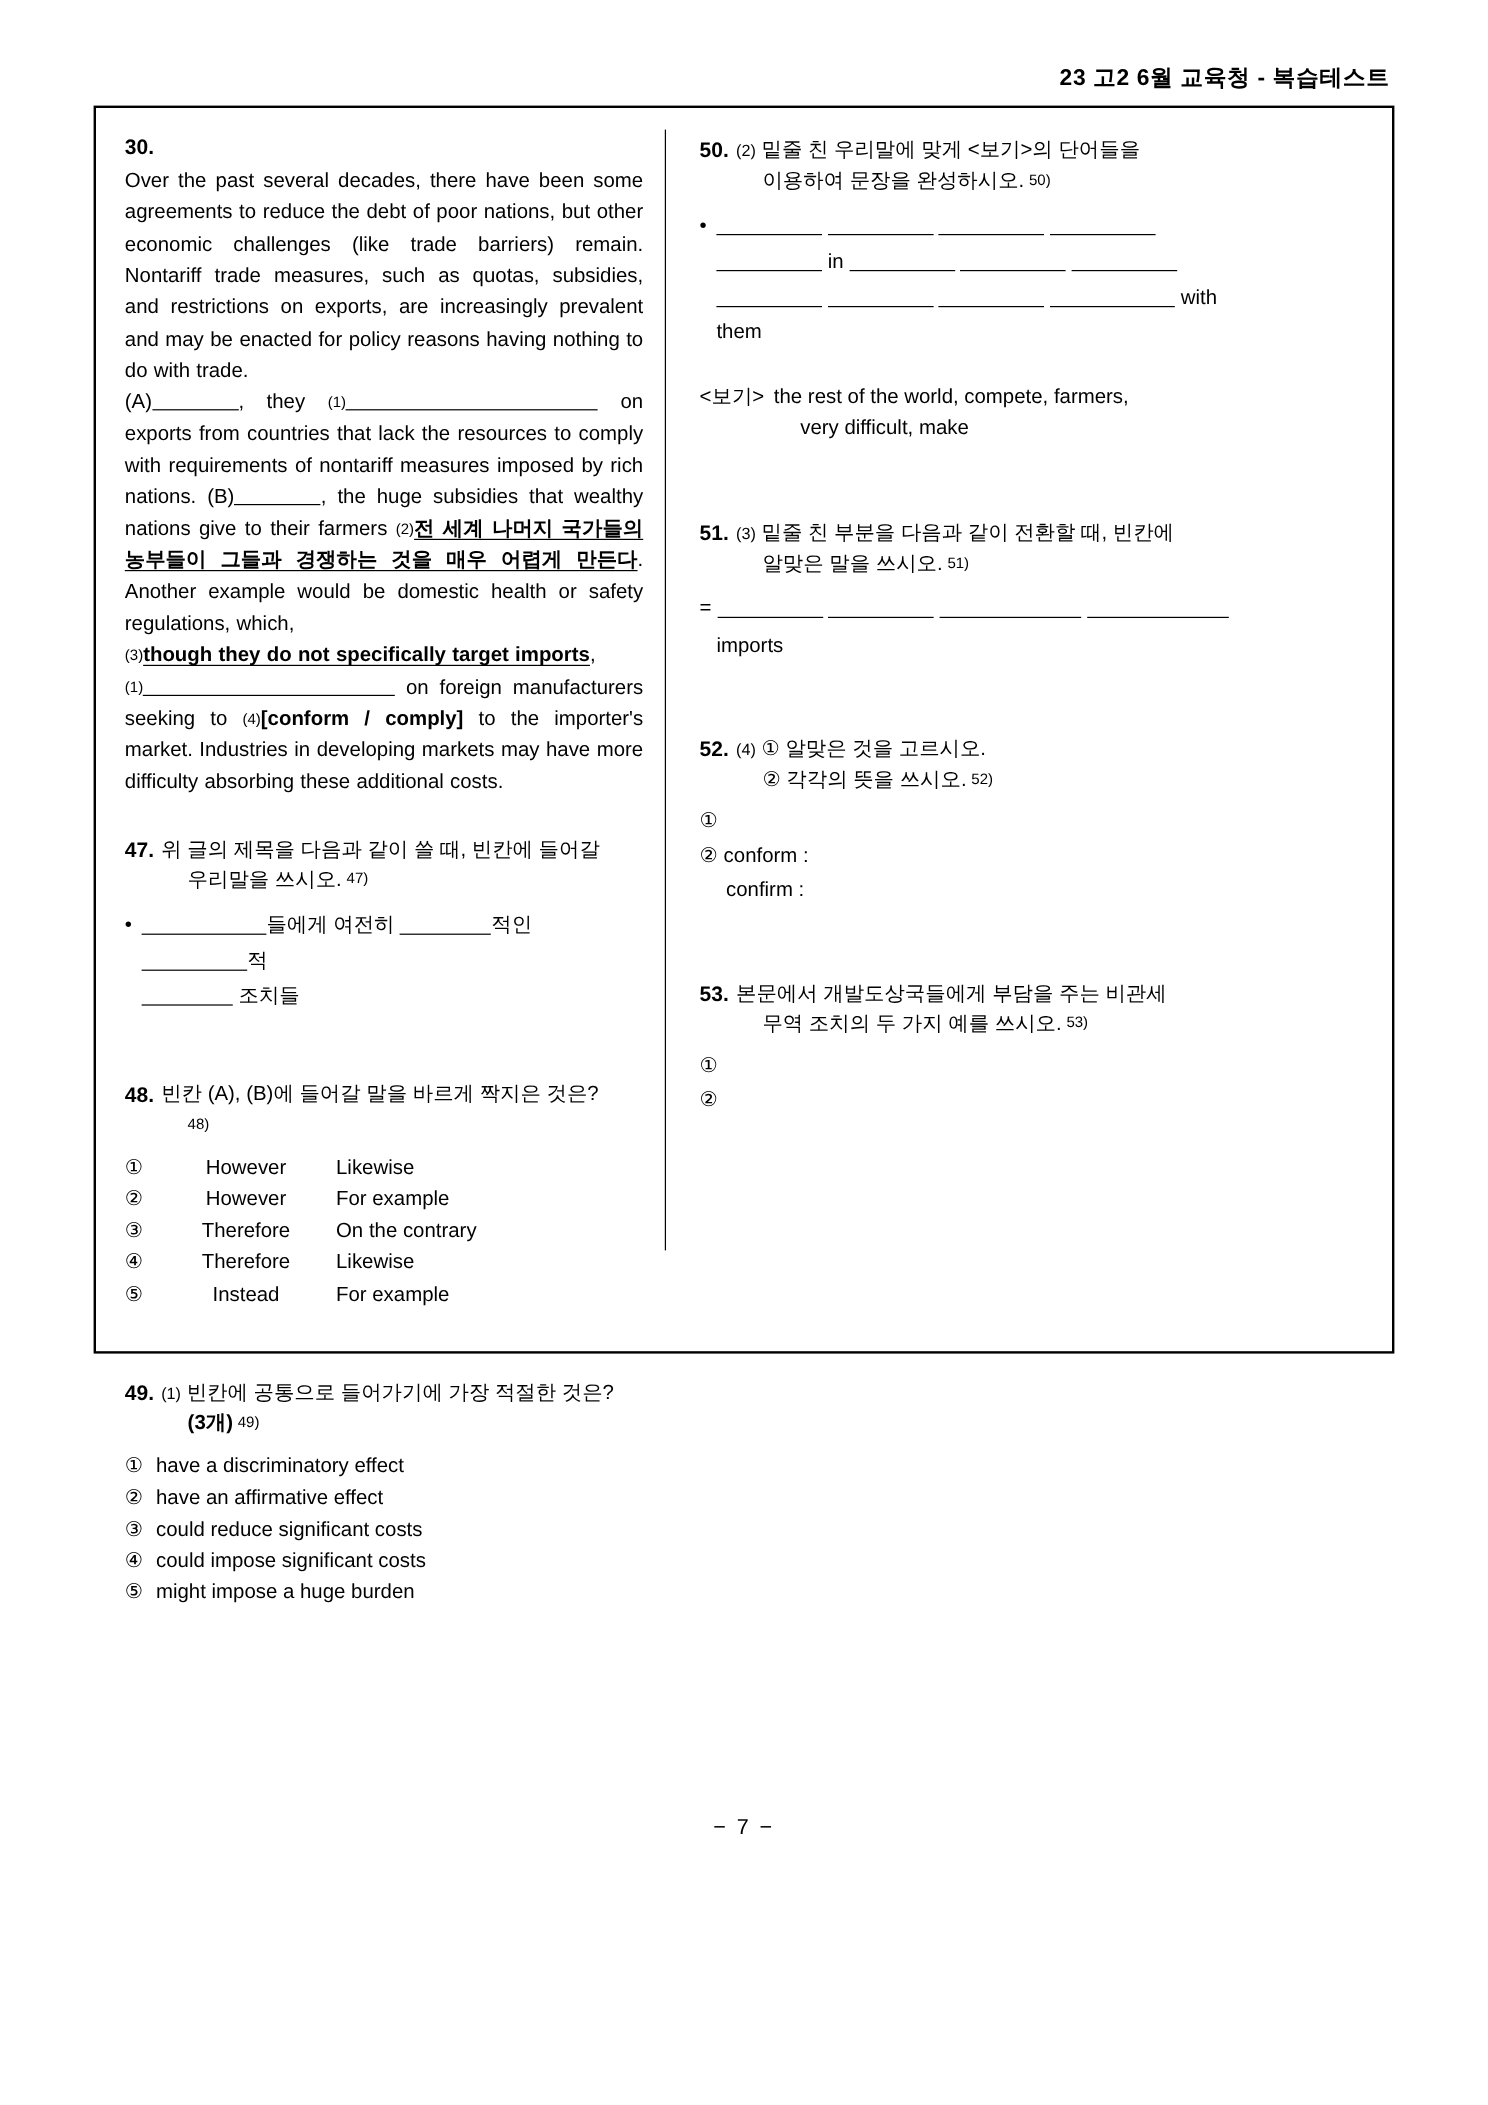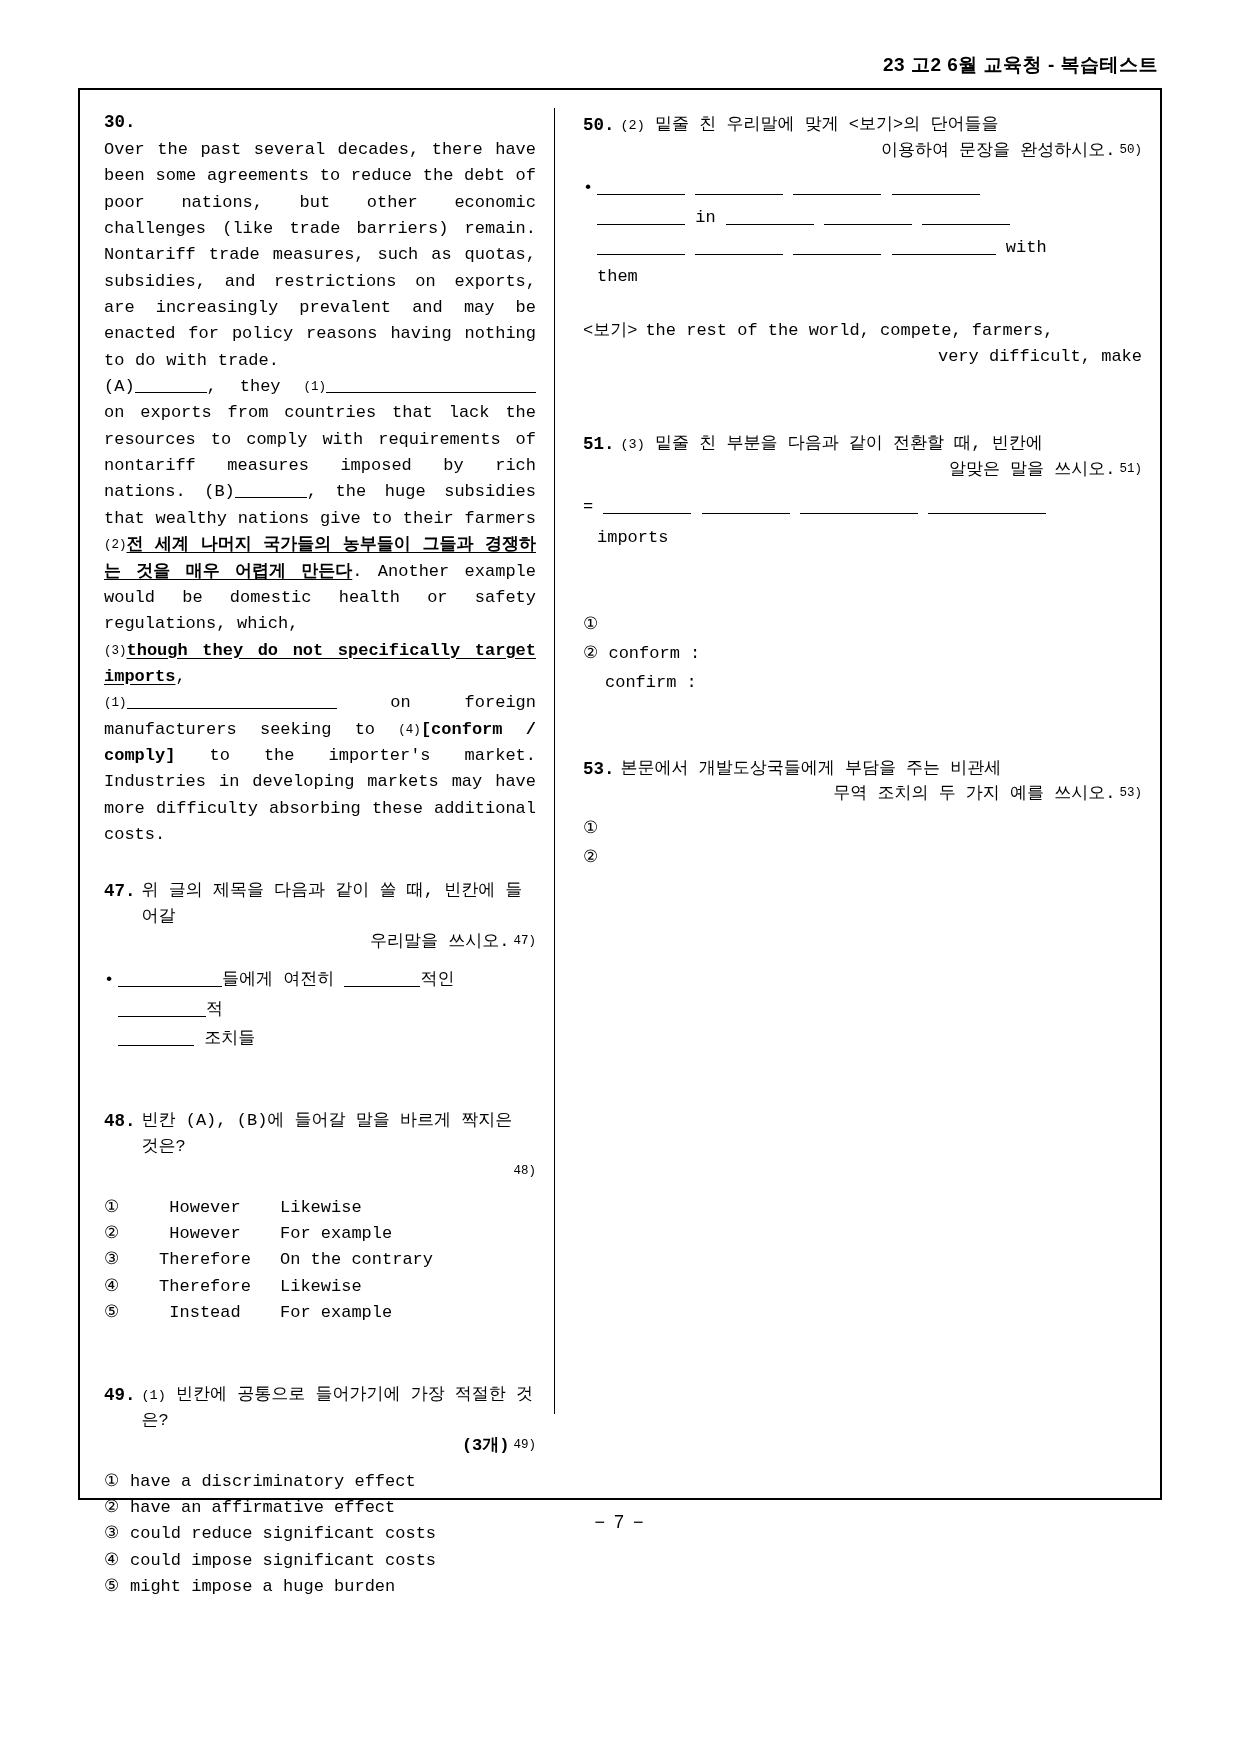--- a/index.html
+++ b/index.html
@@ -23,24 +23,23 @@
     font-weight: bold;
     letter-spacing: 0.5px;
     white-space: nowrap;
   }
 
   .page-frame {
     position: absolute;
     left: 78px;
     top: 88px;
     width: 1084px;
-    height: 1412px;
+    height: 1040px;
     border: 2px solid #000;
     box-sizing: border-box;
-    font-family: Liberation Mono, monospace;
   }
 
   .columns {
     position: absolute;
     left: 0;
     top: 0;
     width: 100%;
     height: 100%;
     display: flex;
     box-sizing: border-box;
@@ -102,21 +101,21 @@
     display: flex;
     align-items: flex-start;
   }
   .q-num {
     font-weight: bold;
     font-size: 17.5px;
     flex: 0 0 auto;
     margin-right: 6px;
   }
   .q-text { flex: 1 1 auto; }
-  .q-indent { display: block; padding-left: 22px; text-align: right; }
+  .q-indent { display: block; padding-left: 22px; }
   .fnote { font-size: 12.5px; vertical-align: 2px; margin-left: 4px; }
   .paren-sm { font-size: 13.5px; }
 
   .bullet-line {
     font-size: 17px;
     line-height: 1.75;
     margin-top: 10px;
     padding-left: 14px;
     position: relative;
   }
@@ -347,20 +346,30 @@
           <span class="u4"></span>
           <span class="u4"></span>
           <span class="u6"></span>
           <span class="u6"></span>
           <br>
           <span style="padding-left:14px;">imports</span>
         </div>
       </div>
 
       <div class="q-block" style="margin-top:58px;">
+        <div class="q-head">
+          <span class="q-num">52.</span>
+          <span class="q-text">
+            <span class="paren-sm">(4)</span>
+            <span>① 알맞은 것을 고르시오.</span>
+            <span class="q-indent">
+              <span>② 각각의 뜻을 쓰시오.</span><span class="fnote">52)</span>
+            </span>
+          </span>
+        </div>
         <div class="ans-line" style="margin-top:8px;">
           <div>
             <span>①</span>
           </div>
           <div>
             <span>②</span>
             <span>conform :</span>
           </div>
           <div class="ans-indent">
             <span>confirm :</span>

